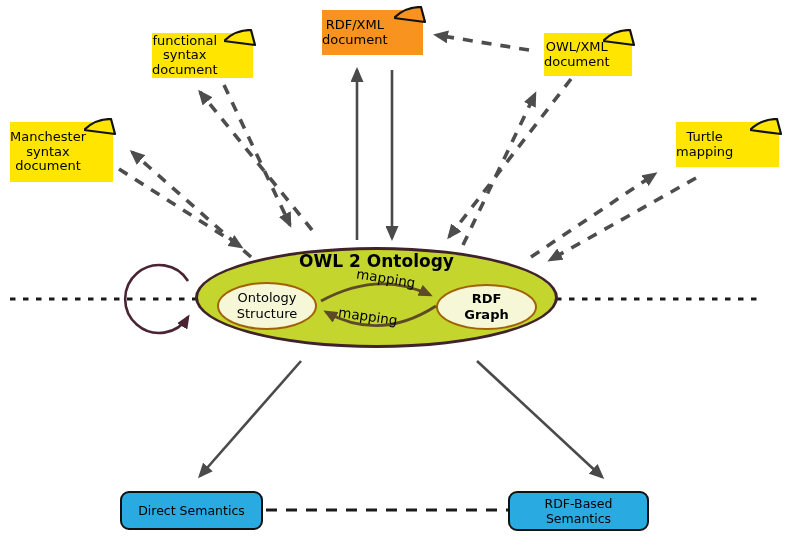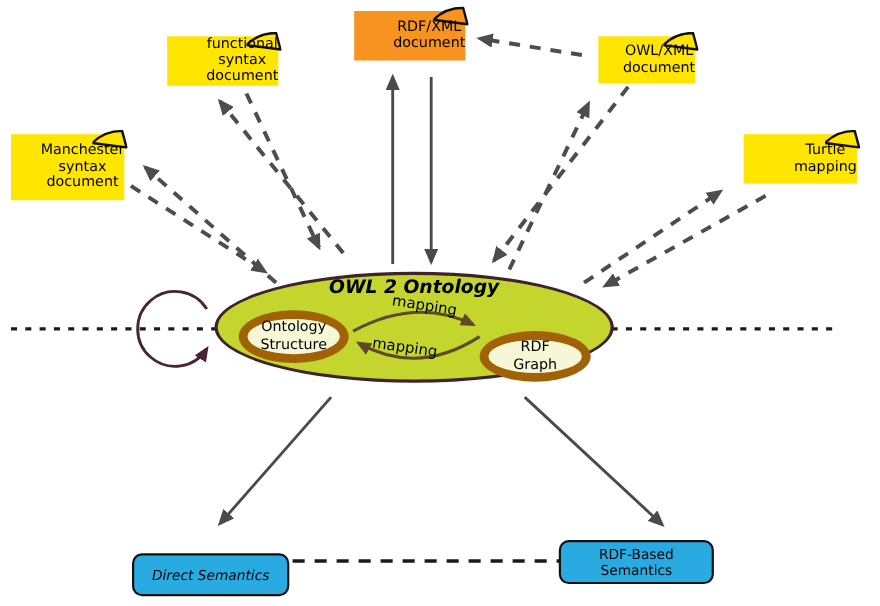--- a/index.html
+++ b/index.html
@@ -5,21 +5,21 @@
   html,body{margin:0;padding:0;background:#e9e9e9;}
   #stage{
     position:relative;width:800px;height:551px;background:#ffffff;
     font-family:"DejaVu Sans","Liberation Sans",sans-serif;overflow:hidden;
   }
   svg.layer{position:absolute;left:0;top:0;z-index:1;pointer-events:none;}
   svg.layer.top{z-index:4;}
 
   
   .doc{
-    position:absolute;z-index:3;display:flex;align-items:center;justify-content:flex-end;
+    position:absolute;z-index:3;display:flex;align-items:center;justify-content:flex-start;
     text-align:center;color:#000;font-size:13px;line-height:1.12;
   }
   .doc .lbl{white-space:pre-line;position:relative;z-index:2;}
   .doc.yellow{background:#ffe500;}
   .doc.orange{background:#f7931e;}
   .fold{position:absolute;top:-4px;right:-3px;z-index:1;}
   .fold path{stroke:#111;stroke-width:2.2;stroke-linejoin:round;}
   .fold.fy path{fill:#ffe500;}
   .fold.fo path{fill:#f7931e;}
 
@@ -28,40 +28,40 @@
   #doc-rdfxml{left:322px;top:10px;width:101px;height:45px;}
   #doc-owlxml{left:544px;top:33px;width:88px;height:43px;}
   #doc-turtle{left:676px;top:122px;width:103px;height:45px;}
 
   
   .sem{
     position:absolute;z-index:3;display:flex;align-items:center;justify-content:center;
     background:#29abe2;border:2.5px solid #111;border-radius:9px;
     font-size:12.5px;color:#000;text-align:center;
   }
-  #sem-direct{left:120px;top:503px;width:139px;height:35px;font-style:italic;}
+  #sem-direct{left:120px;top:491px;width:139px;height:35px;}
   #sem-rdfbased{left:508px;top:491px;width:137px;height:36px;}
 
   
   #ellipse-owl{
     position:absolute;left:195px;top:247px;width:363px;height:101px;z-index:2;
     background:#c4d62e;border:3px solid #40222a;border-radius:50%;box-sizing:border-box;
   }
   #owl-title{
     position:absolute;left:195px;top:251px;width:363px;z-index:5;text-align:center;
-    font-weight:bold;font-style:italic;font-size:17px;color:#000;
+    font-weight:bold;font-size:17px;color:#000;
   }
   .inner-ellipse{
     position:absolute;z-index:3;display:flex;align-items:center;justify-content:center;
-    background:#f5f7d6;border:8px solid #a16207;border-radius:50%;box-sizing:border-box;
+    background:#f5f7d6;border:2px solid #a16207;border-radius:50%;box-sizing:border-box;
     font-size:13px;line-height:1.2;text-align:center;color:#000;
   }
   .inner-ellipse span{white-space:pre-line;}
   #el-structure{left:217px;top:282px;width:100px;height:48px;}
-  #el-graph{left:436px;top:301px;width:101px;height:46px;}
+  #el-graph{left:436px;top:284px;width:101px;height:46px;font-weight:bold;}
 
   .mapping{
     position:absolute;z-index:5;width:96px;text-align:center;
     font-size:13.5px;color:#000;
   }
   #mapping-top{left:338px;top:270px;transform:rotate(9deg);}
   #mapping-bottom{left:320px;top:308px;transform:rotate(8deg);}
 
   
   .solid{stroke:#4a4a4a;stroke-width:2.6;fill:none;}

